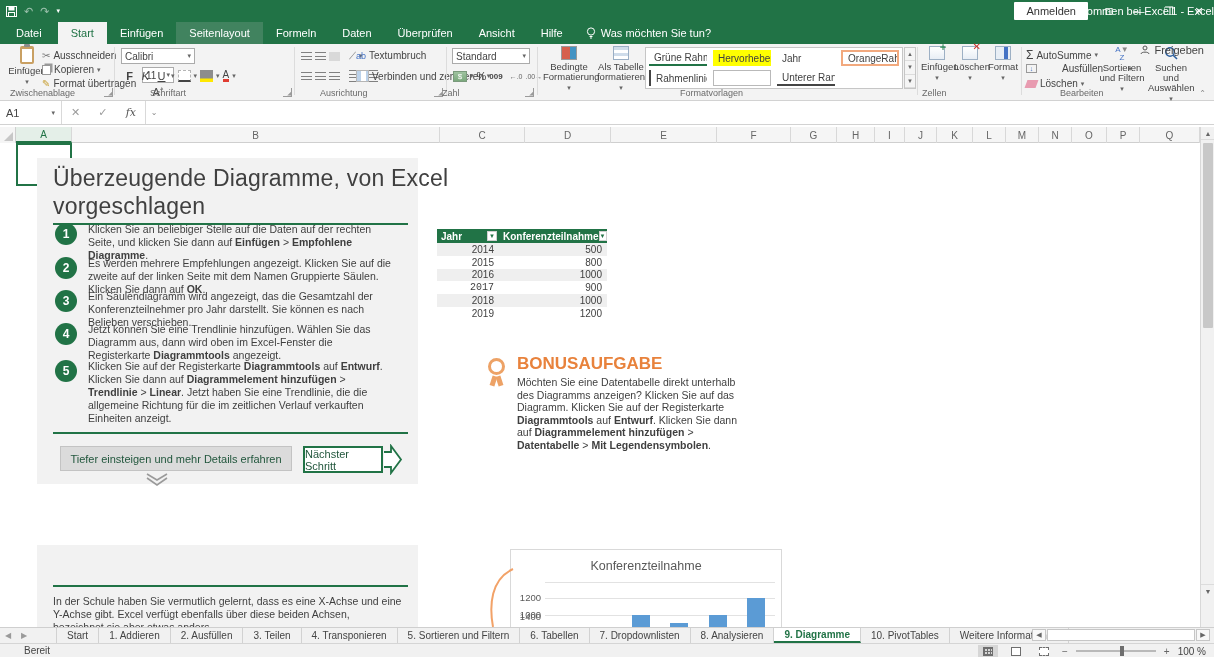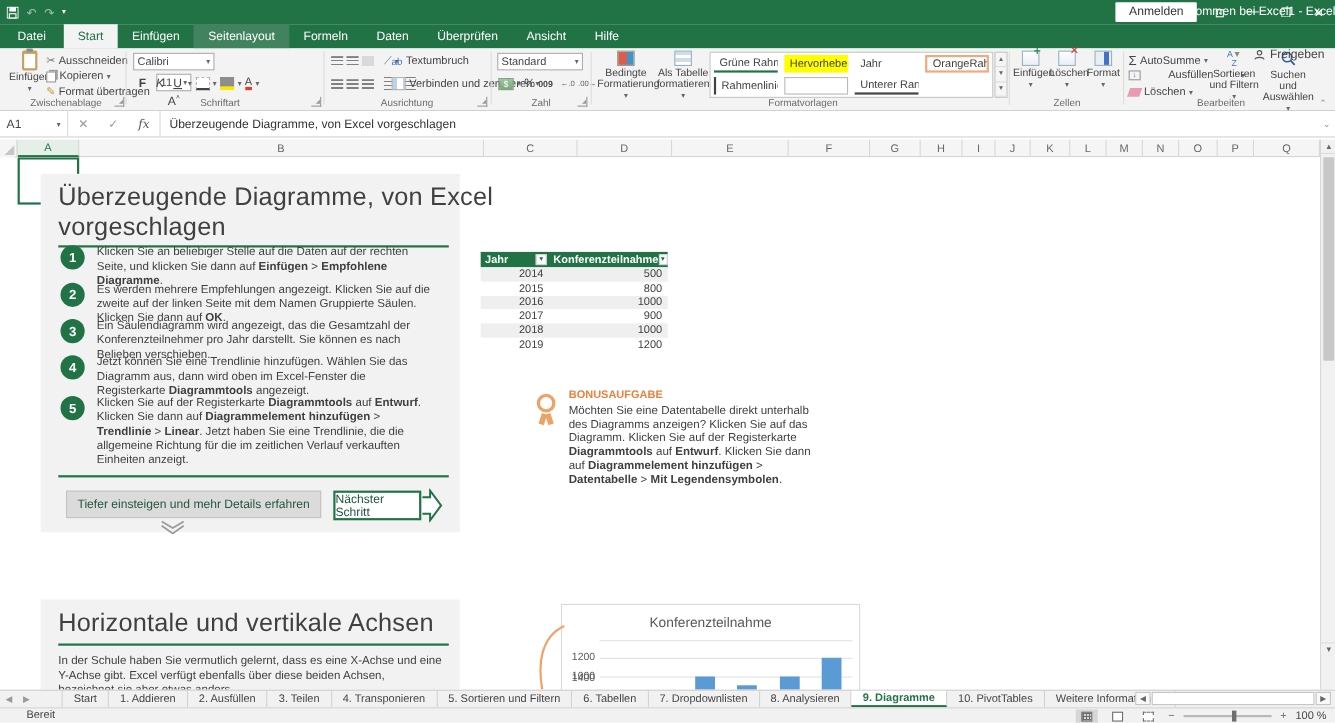--- a/index.html
+++ b/index.html
@@ -16,21 +16,21 @@
   #tabrow { position:absolute; left:0; top:22px; width:1214px; height:22px; background:#217346; display:flex; align-items:flex-end; }
   .rtab { font-size:11px; color:#fff; padding:4px 13px 4px 13px; height:22px; display:flex; align-items:center; }
   .rtab.file { padding:4px 16px; }
   .rtab.active { background:#f3f3f3; color:#217346; }
   .rtab.hover { background:#41835f; }
   #tellme { display:flex; align-items:center; gap:5px; color:#fff; font-size:11px; padding:0 10px; height:22px; }
   #share { position:absolute; right:10px; top:44px; font-size:11px; color:#444; display:flex; gap:4px; align-items:center; z-index:5; }
   
   #ribbon { position:absolute; left:0; top:44px; width:1214px; height:57px; background:#f3f3f3; border-bottom:1px solid #d2d2d2; font-size:10px; color:#444; }
   .gsep { position:absolute; top:3px; height:48px; width:1px; background:#dcdcdc; }
-  .glabel { position:absolute; top:44px; font-size:9px; color:#6a6a6a; text-align:center; }
+  .glabel { position:absolute; top:44px; font-size:9px; color:#6a6a6a; }
   .launcher { position:absolute; top:44px; width:9px; height:9px; border-right:1px solid #9a9a9a; border-bottom:1px solid #9a9a9a; }
   .launcher:after { content:"◢"; font-size:5px; color:#9a9a9a; position:absolute; right:0; bottom:0; }
   .bigbtn { position:absolute; top:2px; width:46px; height:42px; text-align:center; font-size:9.5px; color:#444; line-height:10px; }
   .smallrow { position:absolute; display:flex; align-items:center; gap:3px; font-size:10px; color:#444; }
   .combo { background:#fff; border:1px solid #ababab; height:16px; display:flex; align-items:center; justify-content:space-between; padding:0 3px; font-size:10px; }
   .dd { color:#666; font-size:7px; }
   .fontbtn { font-size:11px; color:#444; width:13px; text-align:center; }
   .clipboard { width:14px; height:18px; background:#c9a063; border-radius:2px; margin:0 auto 2px; position:relative; }
   .clipboard:after { content:""; position:absolute; left:2px; top:3px; width:10px; height:13px; background:#fff; }
   .clipboard:before { content:""; position:absolute; left:4px; top:-2px; width:6px; height:3px; background:#8d8d8d; border-radius:1px; }
@@ -73,21 +73,21 @@
   .filterbtn { width:10px; height:10px; background:#fff; border:1px solid #d0d0d0; color:#217346; font-size:6px; display:flex; align-items:center; justify-content:center; }
   .trow { display:flex; height:12.8px; color:#3f3f3f; }
   .trow.band { background:#efefef; }
   .tcell { display:flex; align-items:center; justify-content:flex-end; padding-right:5px; }
   
   #bonus { position:absolute; left:488px; top:211px; width:266px; }
   .medal { position:absolute; left:0; top:4px; width:17px; height:17px; border:3px solid #EDA266; border-radius:50%; }
   .medal:before, .medal:after { content:""; position:absolute; top:15px; width:5px; height:10px; background:#EDA266; }
   .medal:before { left:0; transform:rotate(18deg); }
   .medal:after { right:0; transform:rotate(-18deg); }
-  #bonus h4 { font-size:10px; color:#E8823C; margin-left:29px; }
+  #bonus h4 { font-size:17px; color:#E8823C; margin-left:29px; }
   #bonus p { font-size:10.5px; line-height:12.5px; color:#3f3f3f; margin-left:29px; margin-top:2px; width:237px; }
   
   #chart { position:absolute; left:510px; top:406px; width:272px; height:130px; background:#fff; border:1px solid #d9d9d9; overflow:hidden; }
   #chart h5 { font-size:12.5px; color:#595959; font-weight:normal; text-align:center; margin-top:9px; }
   .gridline { position:absolute; left:34px; width:230px; height:1px; background:#e2e2e2; }
   .ticklab { position:absolute; width:26px; text-align:right; font-size:9.5px; color:#595959; }
   .cbar { position:absolute; background:#5B9BD5; }
   
   #vscroll { position:absolute; right:0; top:127px; width:14px; height:500px; background:#f1f1f1; border-left:1px solid #d8d8d8; }
   .varrow { width:14px; height:13px; display:flex; align-items:center; justify-content:center; font-size:7px; color:#666; background:#f1f1f1; border-bottom:1px solid #dcdcdc; }
@@ -140,20 +140,28 @@
 <div id="tabrow">
     <div class="rtab file">Datei</div>
     <div class="rtab active">Start</div>
     <div class="rtab">Einfügen</div>
     <div class="rtab hover">Seitenlayout</div>
     <div class="rtab">Formeln</div>
     <div class="rtab">Daten</div>
     <div class="rtab">Überprüfen</div>
     <div class="rtab">Ansicht</div>
     <div class="rtab">Hilfe</div>
+    <div id="tellme">
+      <svg width="10" height="12" viewBox="0 0 10 12">
+        <circle cx="5" cy="4.5" r="3.6" fill="none" stroke="#fff"></circle>
+        <line x1="3.5" y1="9.5" x2="6.5" y2="9.5" stroke="#fff"></line>
+        <line x1="4" y1="11" x2="6" y2="11" stroke="#fff"></line>
+      </svg>
+      <span>Was möchten Sie tun?</span>
+    </div>
   </div>
 <div id="share">
   <svg width="10" height="10" viewBox="0 0 10 10">
       <circle cx="5" cy="3" r="2" fill="none" stroke="#555"></circle>
       <path d="M1 9 C1 6.5 9 6.5 9 9" fill="none" stroke="#555"></path>
     </svg>
   <span>Freigeben</span>
 </div>
 
 <div id="ribbon">
@@ -328,21 +336,20 @@
 <div id="fbar">
   <div id="namebox">
       <span>A1</span>
       <span class="dd">▾</span>
     </div>
   <div id="fxbtns">
     <span>✕</span>
     <span>✓</span>
     <span style="font-style:italic;font-family:'DejaVu Serif',serif;color:#555">fx</span>
   </div>
-  <div id="fcontent">Überzeugende Diagramme, von Excel vorgeschlagen</div>
   <div style="width:16px;display:flex;align-items:center;justify-content:center;color:#888;font-size:8px;">⌄</div>
 </div>
 
 <div id="colheads">
     <div id="corner"></div>
     <div class="colh sel" style="width: 56px;">A</div>
     <div class="colh" style="width: 368px;">B</div>
     <div class="colh" style="width: 85px;">C</div>
     <div class="colh" style="width: 86px;">D</div>
     <div class="colh" style="width: 106px;">E</div>
@@ -458,42 +465,41 @@
         </div>
         <div class="trow">
           <div class="tcell" style="width: 62px;">2015</div>
           <div class="tcell" style="width: 108px;">800</div>
         </div>
         <div class="trow band">
           <div class="tcell" style="width: 62px;">2016</div>
           <div class="tcell" style="width: 108px;">1000</div>
         </div>
         <div class="trow">
-          <div class="tcell" style="width: 62px;">2017</div>
+          <div class="tcell" style="width: 62px; font-family: Liberation Mono, monospace;">2017</div>
           <div class="tcell" style="width: 108px;">900</div>
         </div>
         <div class="trow band">
           <div class="tcell" style="width: 62px;">2018</div>
           <div class="tcell" style="width: 108px;">1000</div>
         </div>
         <div class="trow">
           <div class="tcell" style="width: 62px;">2019</div>
           <div class="tcell" style="width: 108px;">1200</div>
         </div>
       </div>
   </div>
 
   <div id="bonus">
     <div class="medal"></div>
     <h4>BONUSAUFGABE</h4>
     <p id="bonus-text"><span>Möchten Sie eine Datentabelle direkt unterhalb des Diagramms anzeigen? Klicken Sie auf das Diagramm. Klicken Sie auf der Registerkarte </span><b>Diagrammtools</b><span> auf </span><b>Entwurf</b><span>. Klicken Sie dann auf </span><b>Diagrammelement hinzufügen</b><span> &gt; </span><b>Datentabelle</b><span> &gt; </span><b>Mit Legendensymbolen</b><span>.</span></p>
   </div>
 
   <div class="card" style="left:37px;top:402px;width:381px;height:95px;"></div>
-  <div class="abs bigtitle" style="left:53px;top:410px;">Horizontale und vertikale Achsen</div>
   <div class="greenline" style="left:53px;top:442px;width:355px;"></div>
   <div class="abs" style="left:53px;top:452px;width:350px;font-size:10.5px;line-height:13px;color:#3f3f3f;">In der Schule haben Sie vermutlich gelernt, dass es eine X-Achse und eine Y-Achse gibt. Excel verfügt ebenfalls über diese beiden Achsen, bezeichnet sie aber etwas anders.</div>
 
   <div id="chart">
     <h5>Konferenzteilnahme</h5>
   <div class="gridline" style="top: 31.5px;"></div>
       <div class="ticklab" style="top: 25.5px; left: 4px; margin-top: 35px;">1400</div>
       <div class="gridline" style="top: 48px;"></div>
       <div class="ticklab" style="top: 42px; left: 4px;">1200</div>
       <div class="gridline" style="top: 64.5px;"></div>

